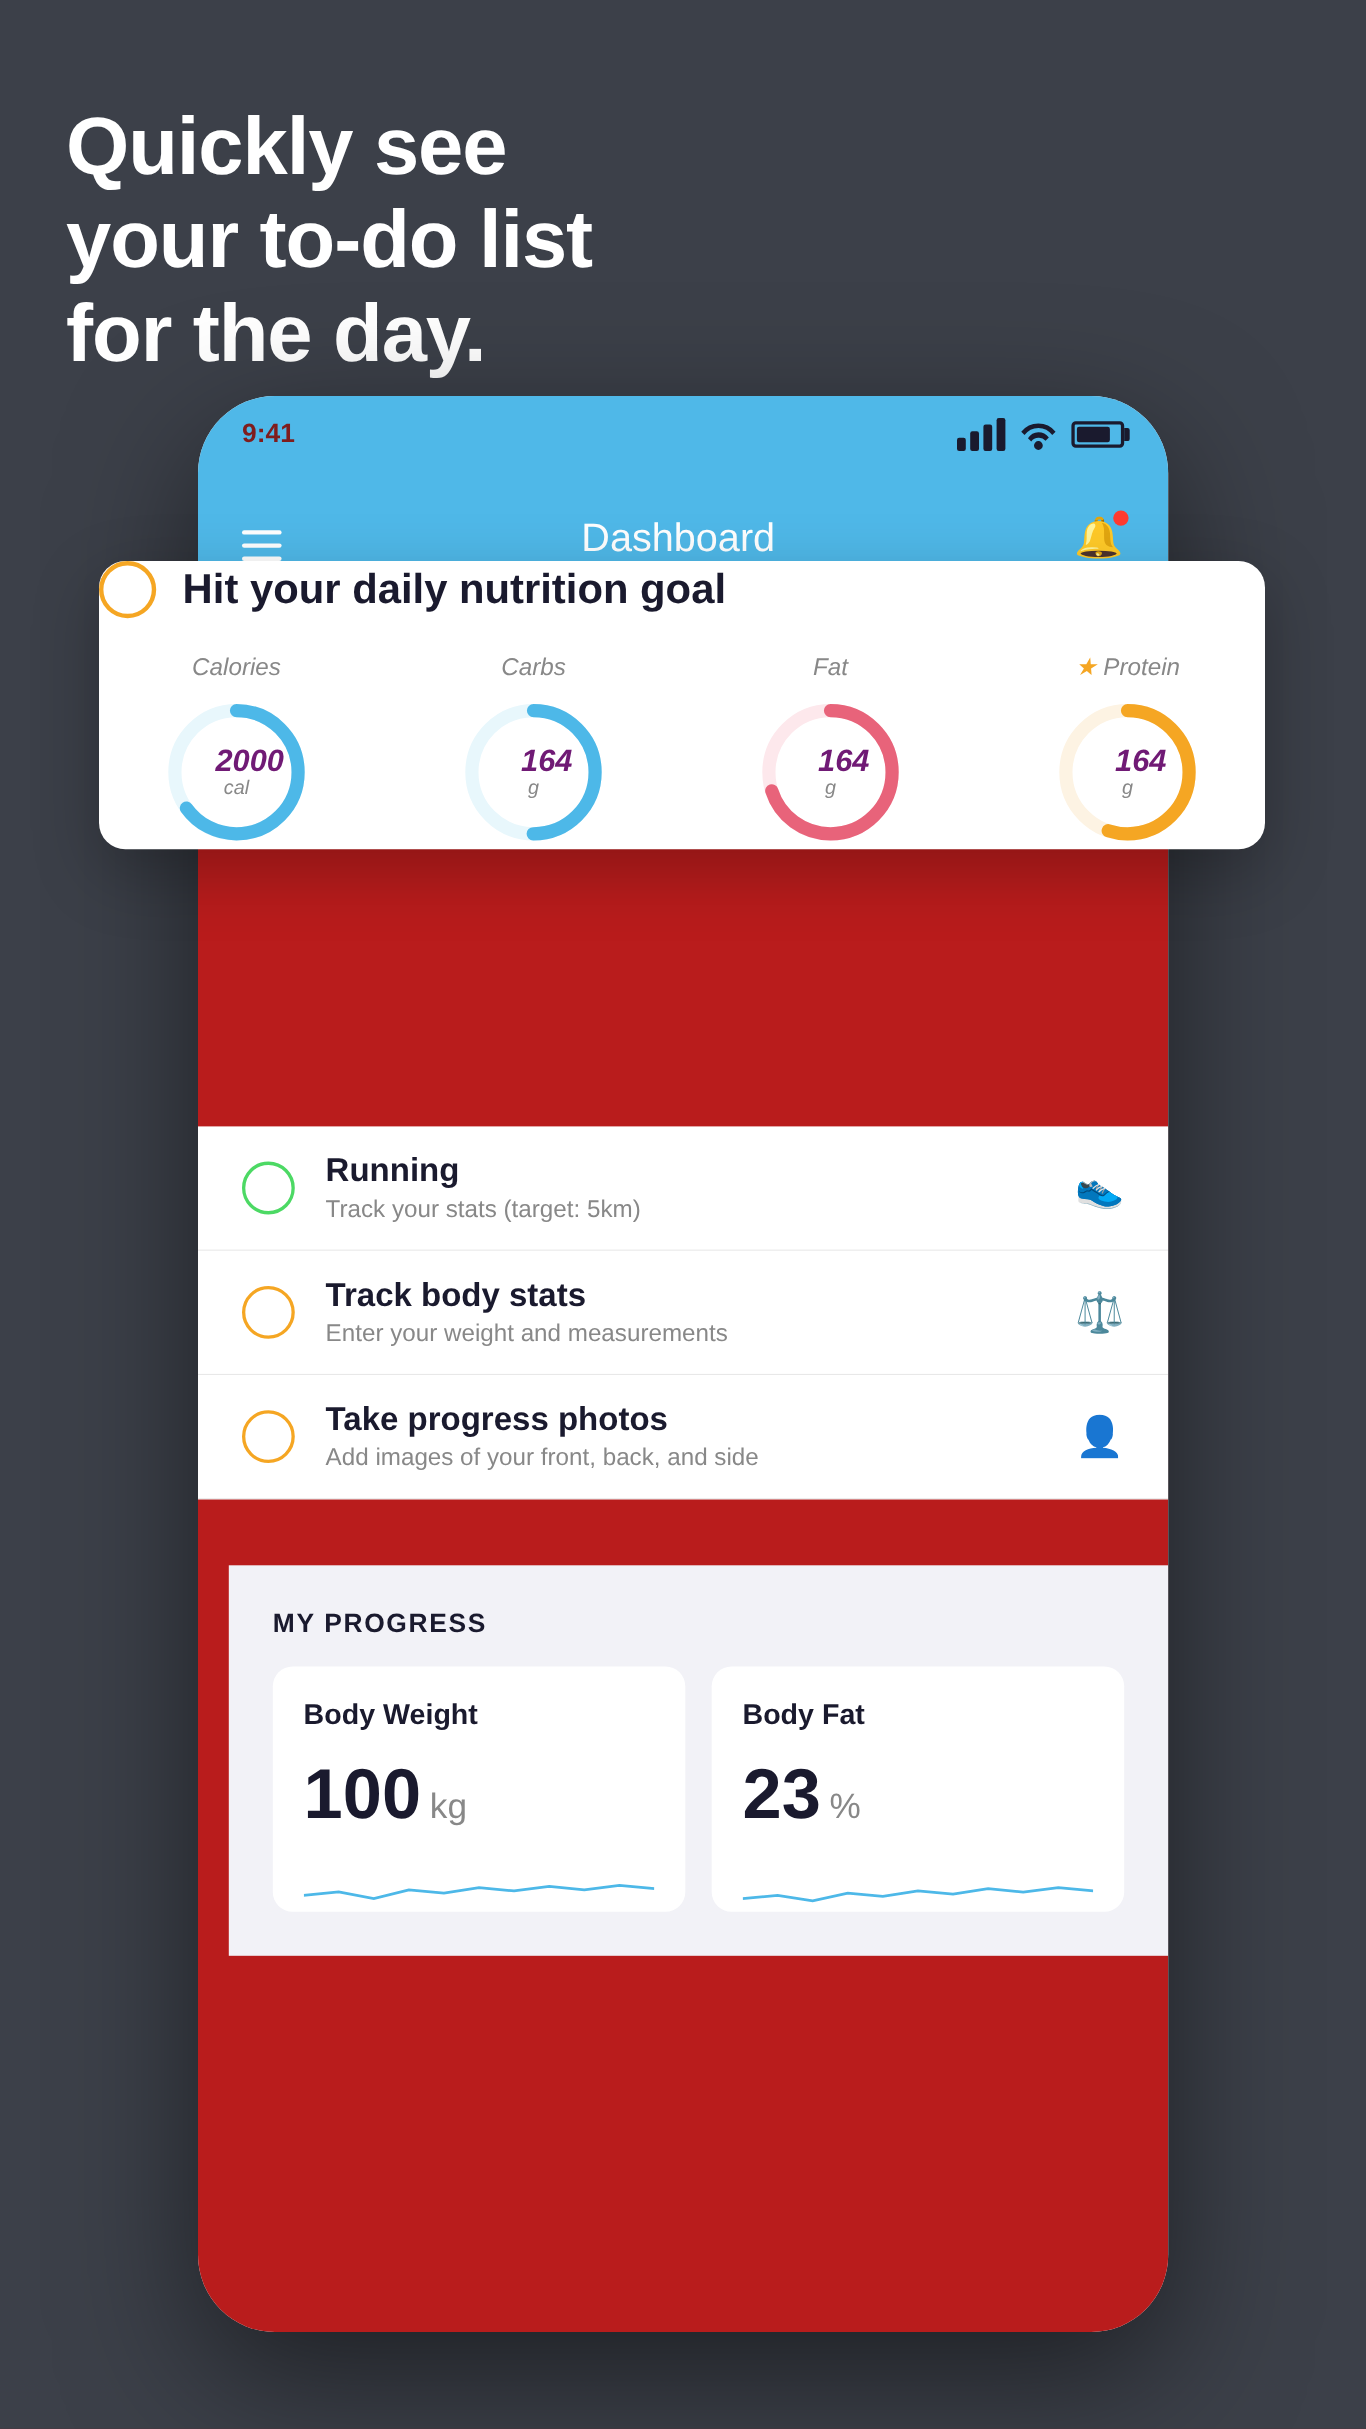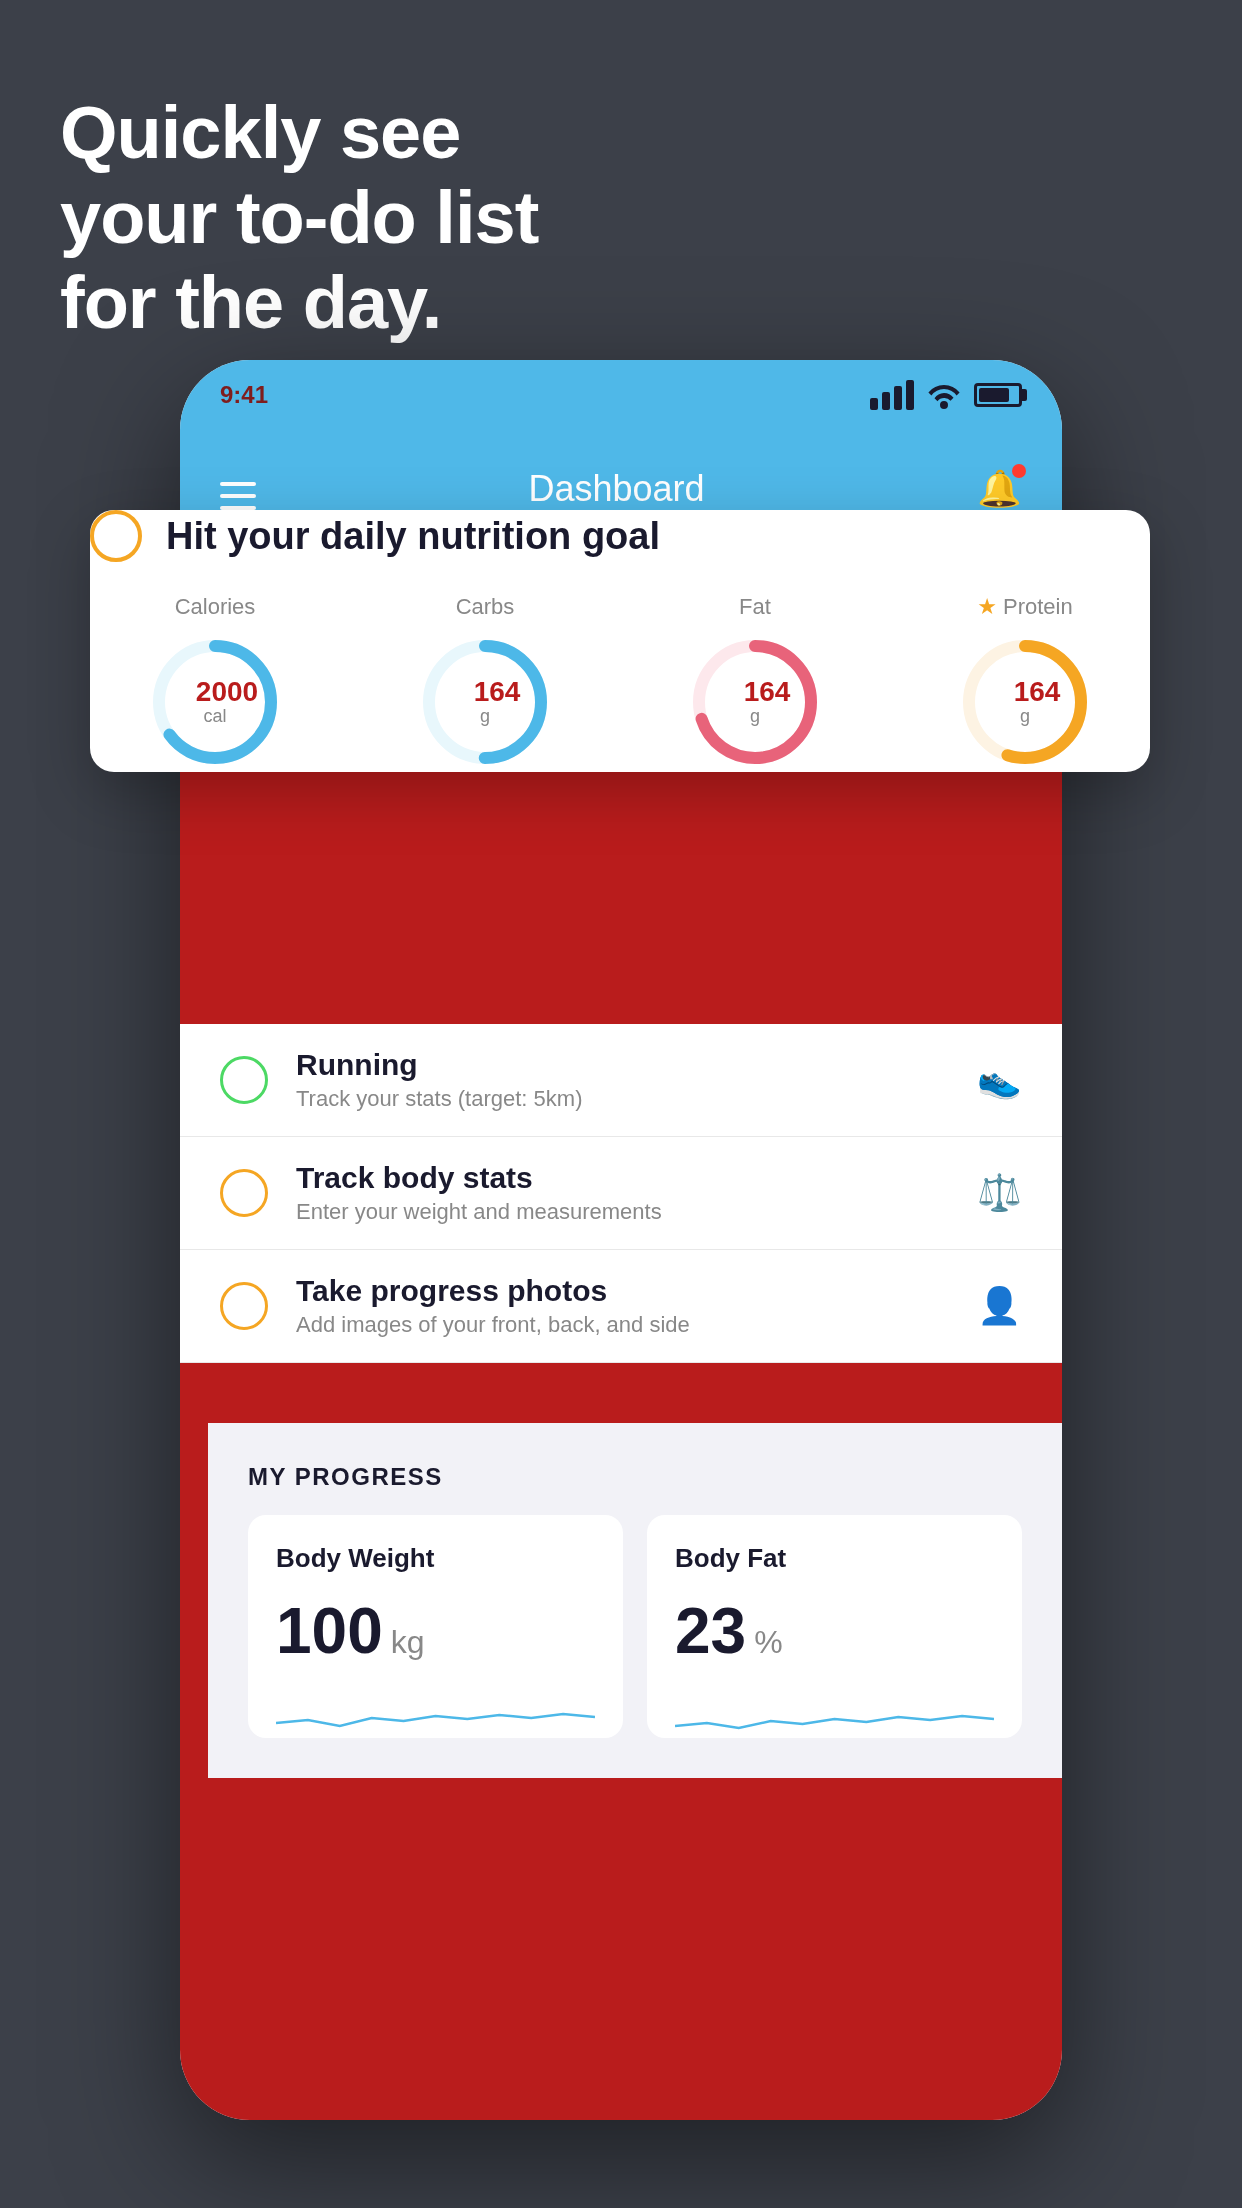--- a/index.html
+++ b/index.html
@@ -219,20 +219,21 @@
       font-size: 38px;
       font-weight: 600;
       color: #1a1a2e;
     }
 
     
     .nutrition-row {
       display: flex;
       gap: 20px;
       align-items: flex-start;
+      font-style: italic;
     }
 
     .nutrition-item {
       display: flex;
       flex-direction: column;
       align-items: center;
       gap: 12px;
       flex: 1;
     }
 
@@ -268,21 +269,21 @@
       inset: 0;
       display: flex;
       flex-direction: column;
       align-items: center;
       justify-content: center;
     }
 
     .ring-value {
       font-size: 28px;
       font-weight: 700;
-      color: #b91c1c;
+      color: #701a75;
       line-height: 1;
       margin-left: 24px;
     }
 
     .ring-unit {
       font-size: 18px;
       color: #888;
     }
 
     

